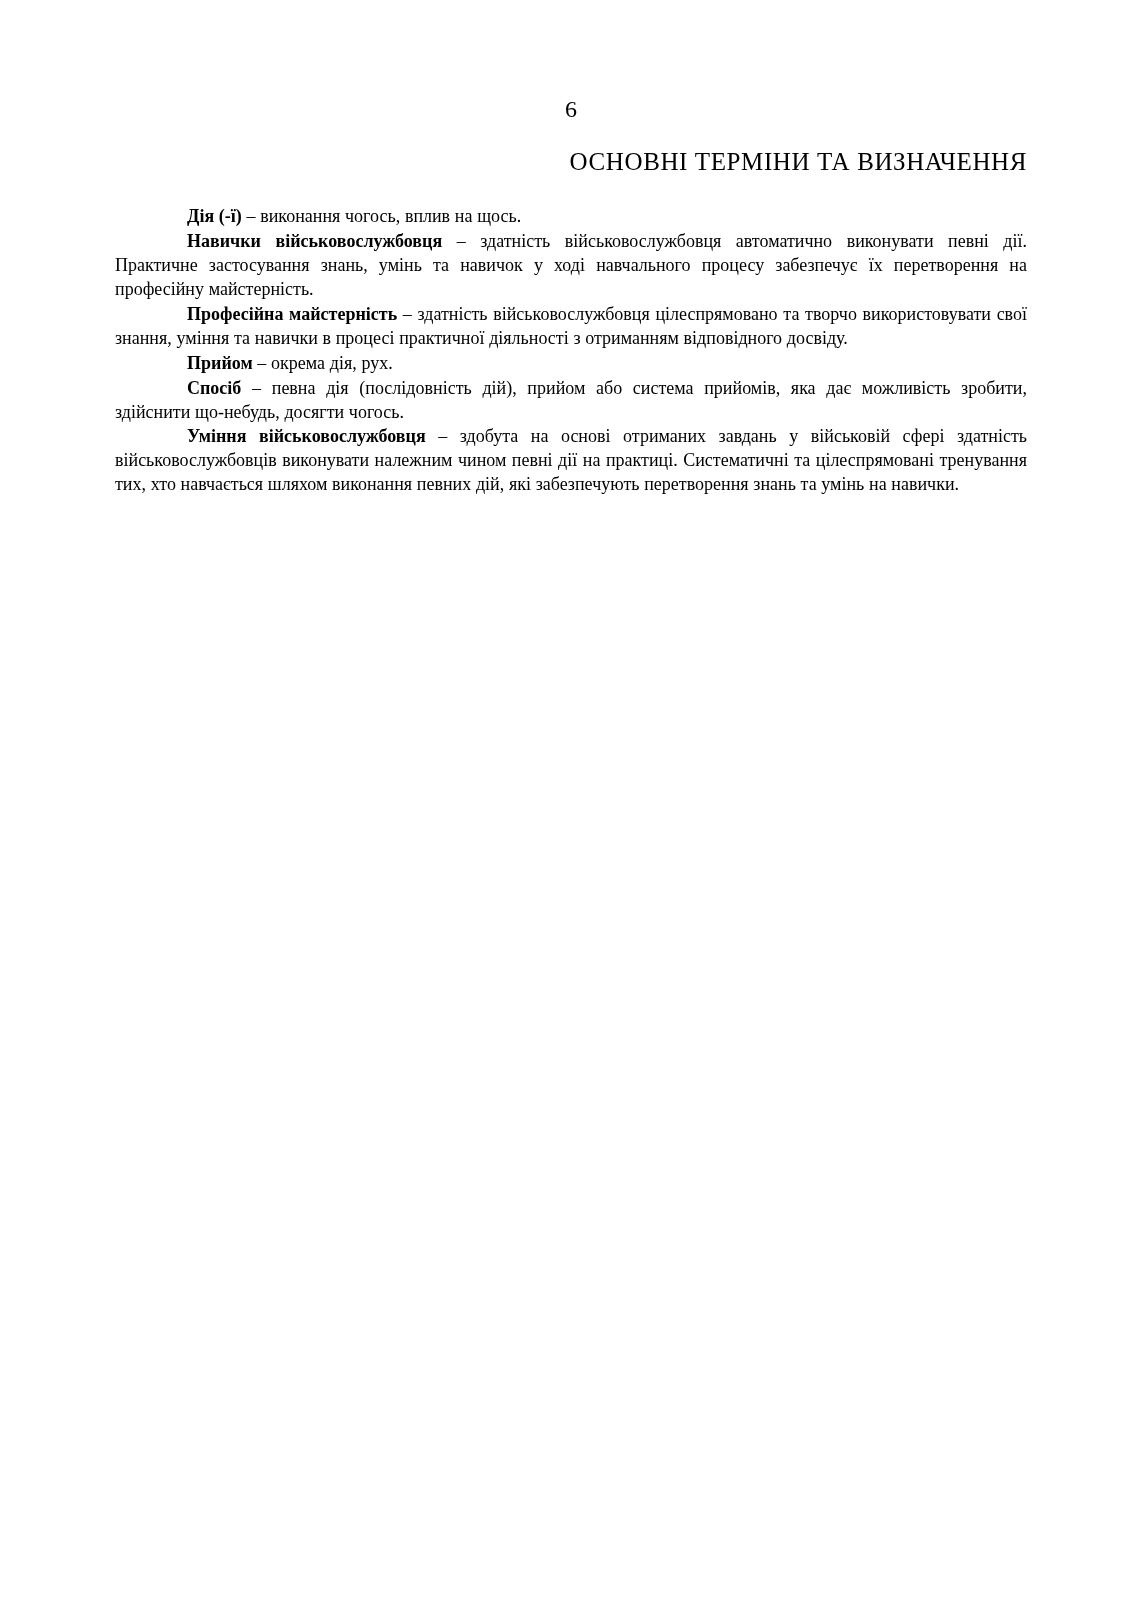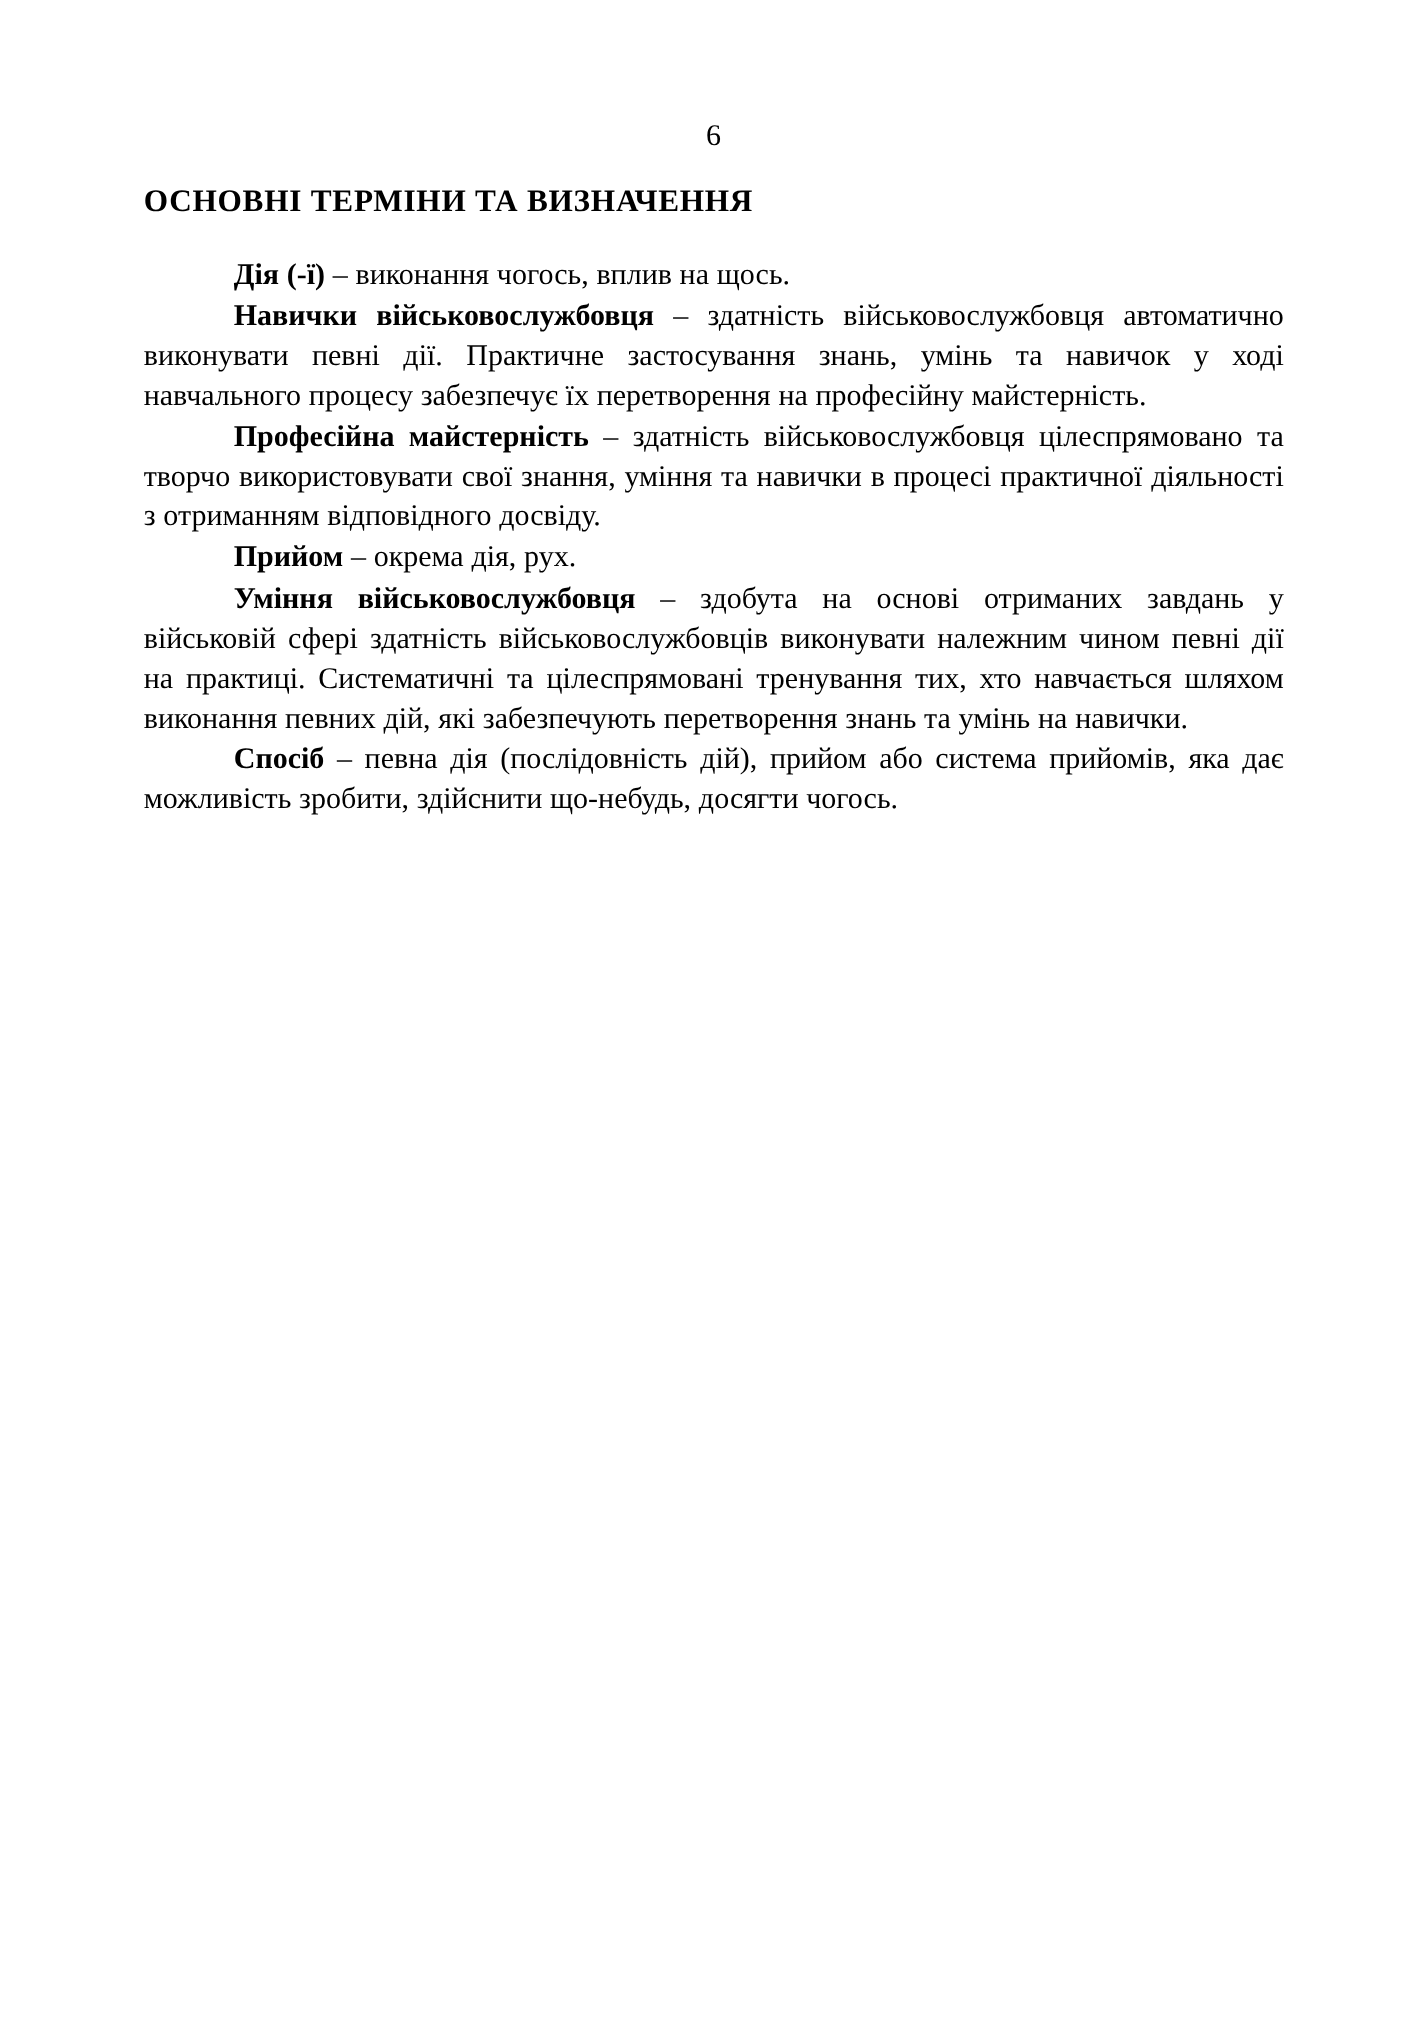--- a/index.html
+++ b/index.html
@@ -23,29 +23,29 @@
     position: relative;
   }
   .page-number {
     text-align: center;
     font-size: 24px;
     line-height: 1.2;
     margin: 0 0 22px 0;
     letter-spacing: 0.2px;
   }
   .doc-title {
-    text-align: left;
+    text-align: right;
     font-size: 25px;
-    font-weight: bold;
+    font-weight: normal;
     letter-spacing: 0.6px;
     margin: 0 0 28px 0;
     line-height: 1.25;
   }
   .para {
-    font-size: 24px;
+    font-size: 18px;
     line-height: 1.33;
     text-align: justify;
     text-indent: 72px;
     margin: 0 0 1px 0;
     hyphens: none;
     word-spacing: 0.2px;
   }
   .para .term {
     font-weight: bold;
   }
@@ -73,22 +73,22 @@
     </p>
 
     <p class="para">
       <span class="term">Професійна майстерність</span><span> – здатність військовослужбовця цілеспрямовано та творчо використовувати свої знання, уміння та навички в процесі практичної діяльності з отриманням відповідного досвіду.</span>
     </p>
 
     <p class="para">
       <span class="term">Прийом</span><span> – окрема дія, рух.</span>
     </p>
 
+    <p class="para">
+      <span class="term">Спосіб</span><span> – певна дія (послідовність дій), прийом або система прийомів, яка дає можливість зробити, здійснити що-небудь, досягти чогось.</span>
+    </p>
+
     <p class="para last">
       <span class="term">Уміння військовослужбовця</span><span> – здобута на основі отриманих завдань у військовій сфері здатність військовослужбовців виконувати належним чином певні дії на практиці. Систематичні та цілеспрямовані тренування тих, хто навчається шляхом виконання певних дій, які забезпечують перетворення знань та умінь на навички.</span>
-    </p>
-
-    <p class="para">
-      <span class="term">Спосіб</span><span> – певна дія (послідовність дій), прийом або система прийомів, яка дає можливість зробити, здійснити що-небудь, досягти чогось.</span>
     </p>
 
   </div>
 </div>
 
 </body></html>

